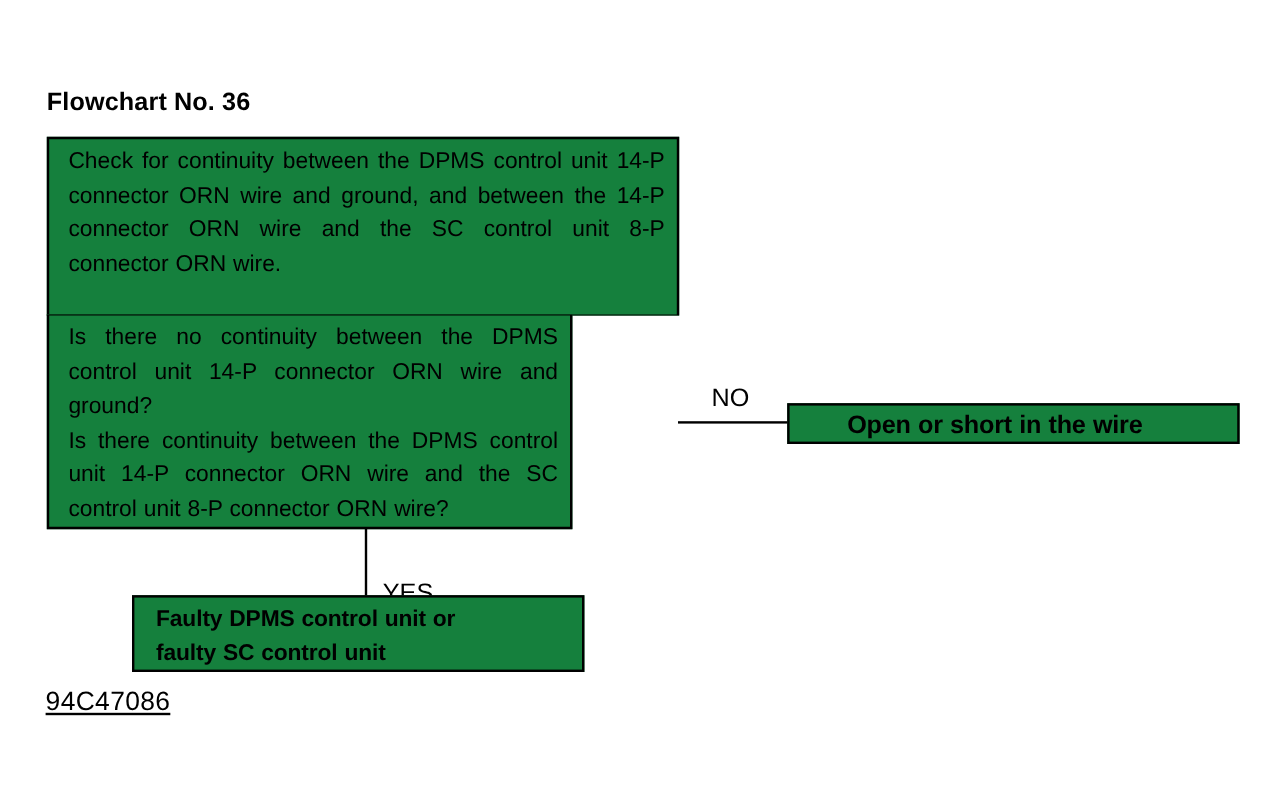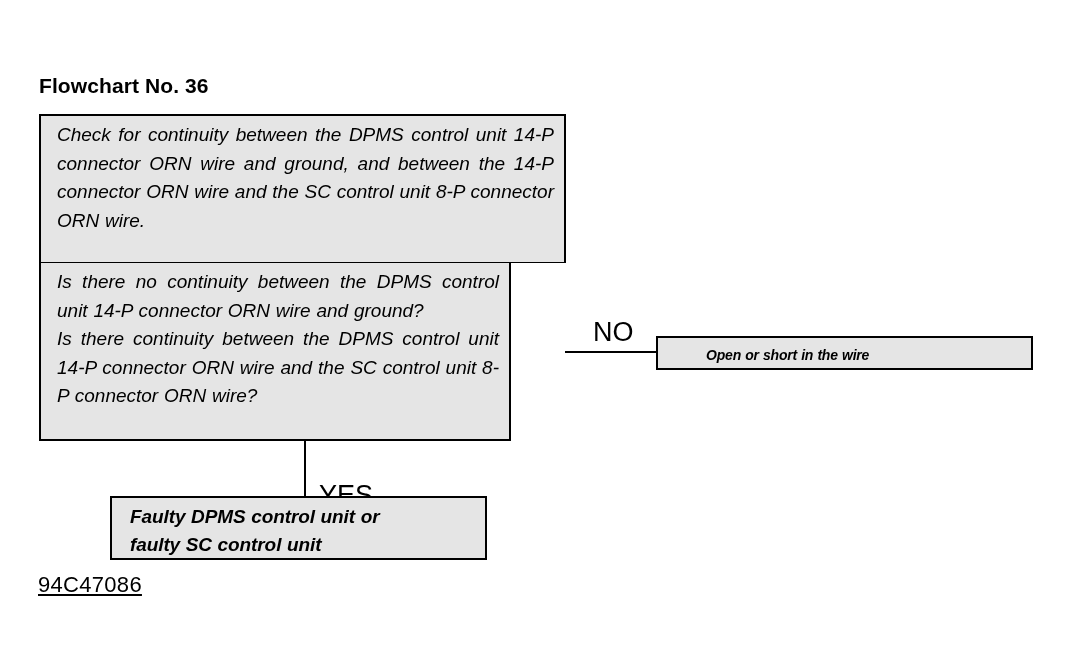--- a/index.html
+++ b/index.html
@@ -26,35 +26,34 @@
     font-weight: bold;
     letter-spacing: 0.1px;
     white-space: nowrap;
   }
 
   
   .flow-box {
     position: absolute;
     box-sizing: border-box;
     border: 2px solid #000000;
-    background: #e5e5e5;
-    font-style: italic;
+    background: #15803d;
   }
 
   #box-check {
     left: 39px;
     top: 114px;
     width: 527px;
     height: 149px;
     border-bottom-width: 1px;
   }
   #box-question {
     left: 39px;
     top: 262px;
-    width: 472px;
+    width: 438px;
     height: 179px;
     border-top-width: 1px;
   }
 
   .box-text {
     position: absolute;
     left: 16px;
     right: 10px;
     top: 6px;
     font-size: 19px;
@@ -74,21 +73,21 @@
   
   #box-open-short {
     left: 656px;
     top: 336px;
     width: 377px;
     height: 34px;
   }
   #box-open-short .box-text {
     top: 4px;
     left: 48px;
-    font-size: 14px;
+    font-size: 21px;
     font-weight: bold;
     line-height: 26px;
     white-space: nowrap;
     text-align: center;
     letter-spacing: -0.2px;
   }
 
   #box-faulty {
     left: 110px;
     top: 496px;
@@ -124,21 +123,21 @@
   }
   #connector-yes {
     left: 304px;
     top: 440px;
     height: 58px;
   }
 
   
   .branch-label {
     position: absolute;
-    font-size: 27px;
+    font-size: 21px;
     line-height: 24px;
     white-space: nowrap;
   }
   #label-no {
     left: 593px;
     top: 320px;
   }
   #label-yes {
     left: 319px;
     top: 459px;

